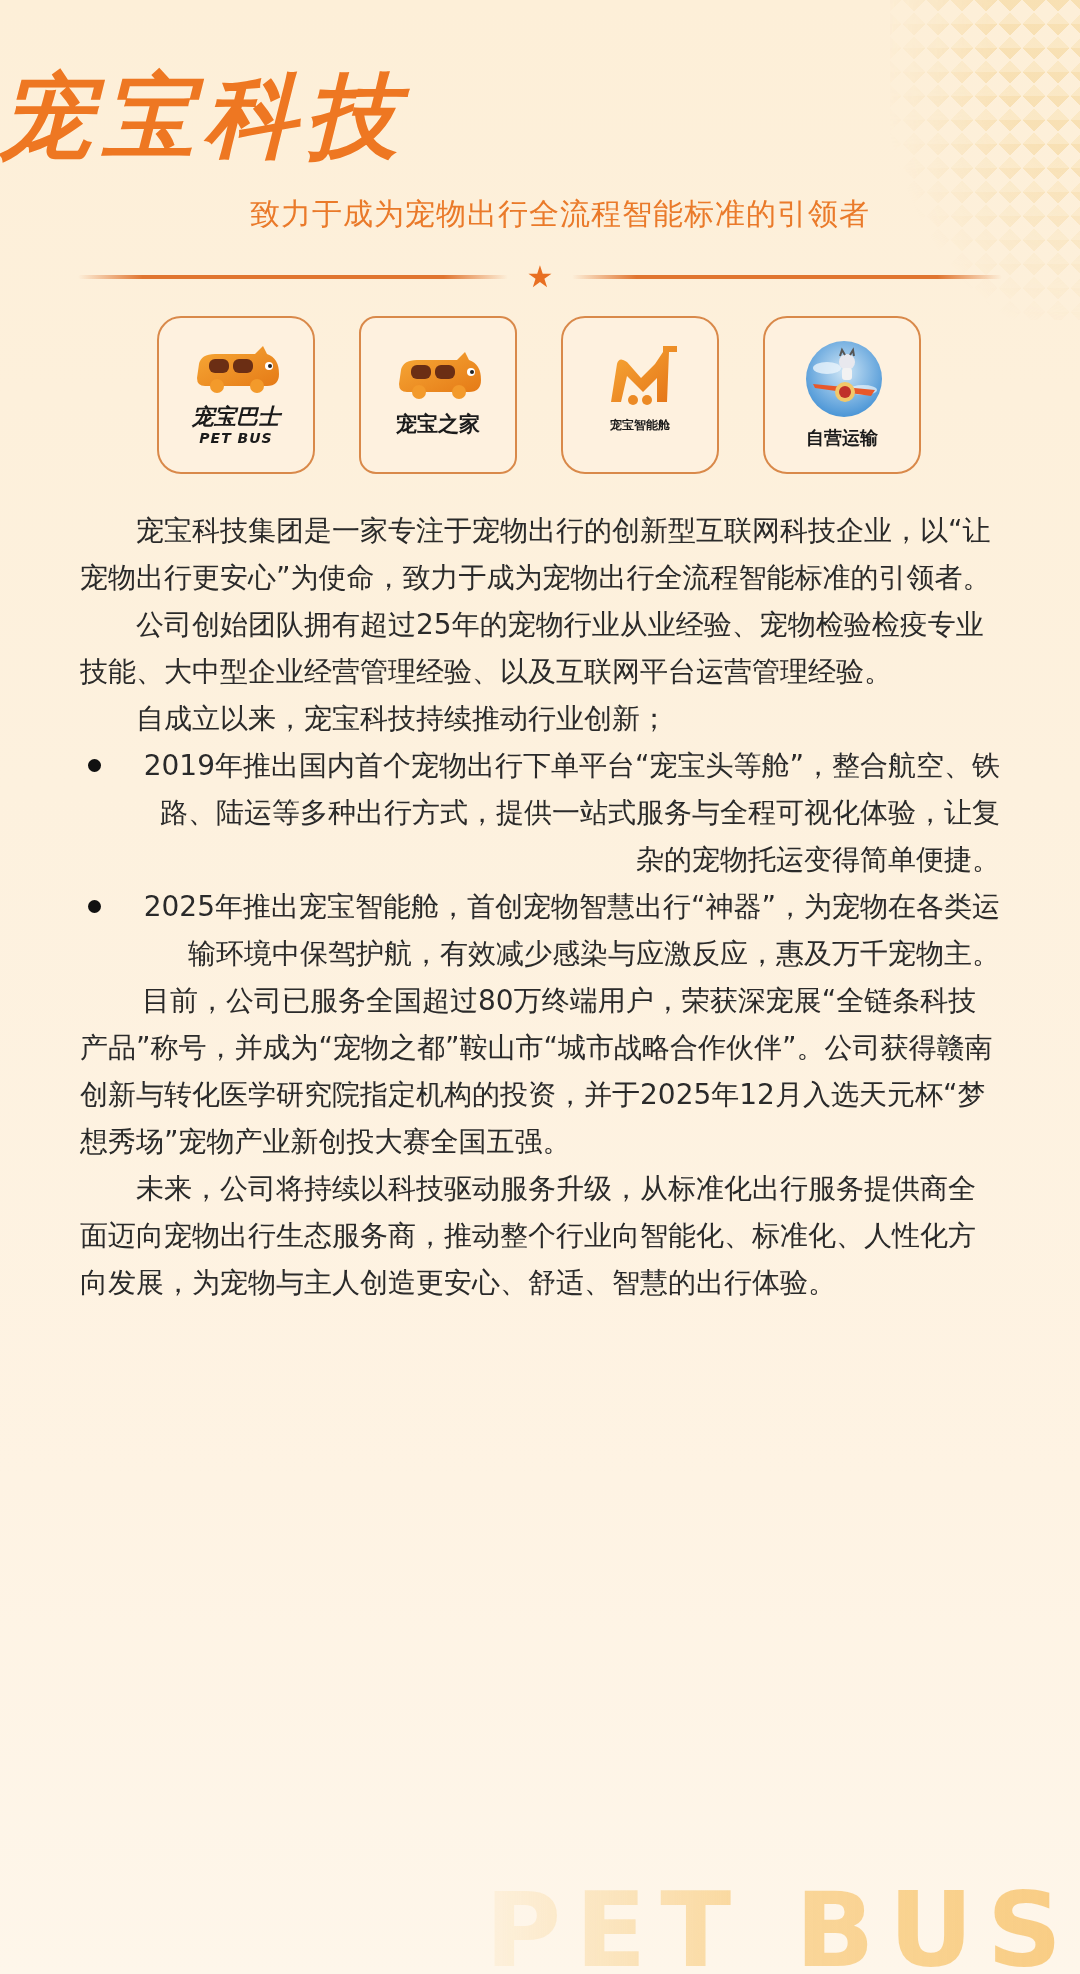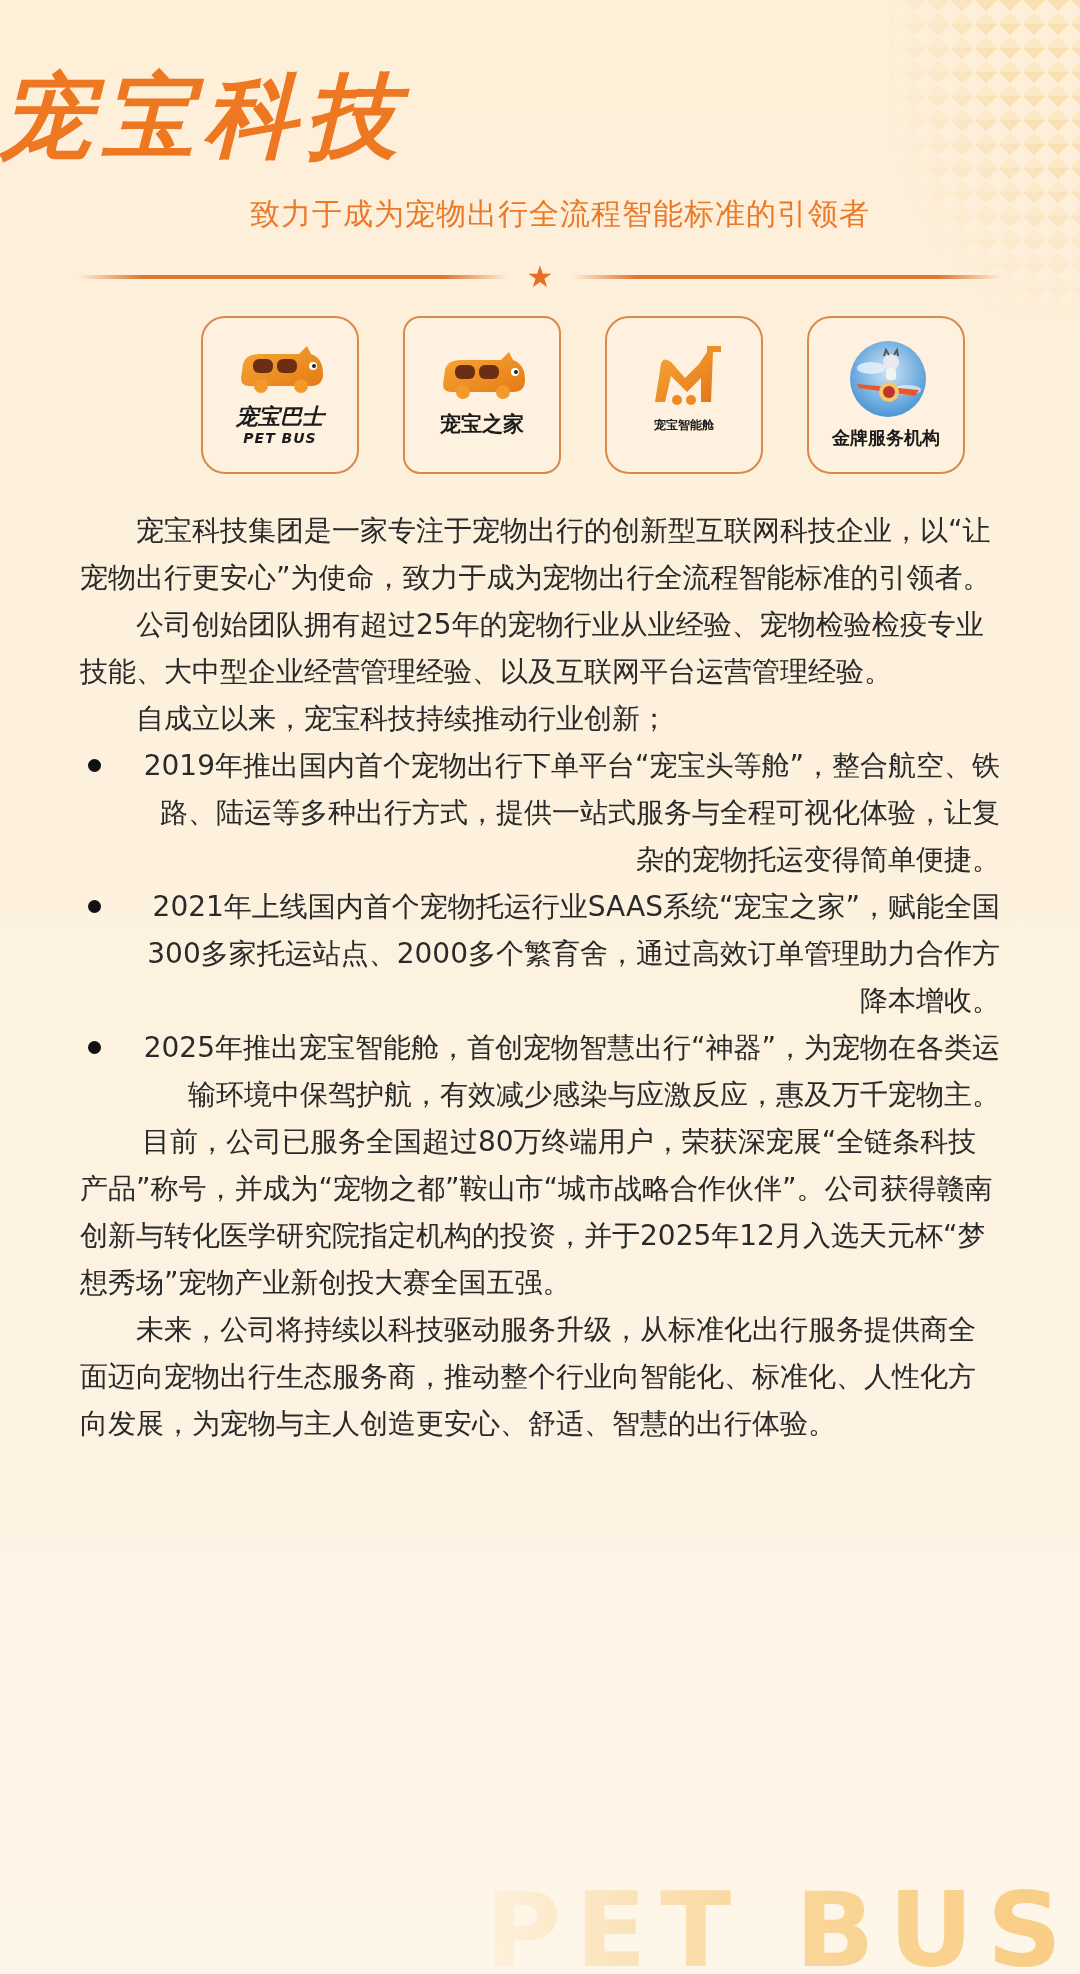--- a/index.html
+++ b/index.html
@@ -34,21 +34,21 @@
     position: absolute; top: 13px; height: 4px;
     background: linear-gradient(90deg, rgba(230,120,40,0) 0%, #E07530 15%, #E07530 85%, rgba(230,120,40,0) 100%);
     border-radius: 2px;
   }
   .divider .line.l { left: 0; width: 430px; }
   .divider .line.r { right: 0; width: 430px; }
   .divider .star {
     position: absolute; left: 447px; top: 0; width: 30px; height: 30px;
     color: #E86F22; font-size: 30px; line-height: 30px; text-align: center;
   }
-  .cards { position: absolute; top: 316px; left: 157px; width: 766px; height: 160px; margin-left: 44px; }
+  .cards { position: absolute; top: 316px; left: 157px; width: 766px; height: 160px; }
   .card {
     position: absolute; top: 0; width: 158px; height: 158px; box-sizing: border-box;
     border: 2px solid #D9894A; border-radius: 24px; background: #FEF1DF;
   }
   .card .lbl {
     position: absolute; left: 0; width: 100%; text-align: center;
     font-weight: bold; color: #1b1b1b; font-size: 19px;
   }
   .card .sub {
     position: absolute; left: 0; width: 100%; text-align: center;
@@ -153,30 +153,29 @@
       <circle cx="39" cy="39" r="38" fill="url(#sky)"></circle>
       <ellipse cx="22" cy="28" rx="14" ry="6" fill="#EAF4FB" opacity="0.8"></ellipse>
       <ellipse cx="58" cy="50" rx="14" ry="5" fill="#EAF4FB" opacity="0.7"></ellipse>
       <path d="M8 44 L70 50 L66 56 L10 48 Z" fill="#E8582A"></path>
       <circle cx="40" cy="52" r="10" fill="#F2C86A"></circle>
       <circle cx="40" cy="52" r="6" fill="#C0322A"></circle>
       <circle cx="42" cy="22" r="8" fill="#E8E8EE"></circle>
       <path d="M35 16 L37 10 L40 15 M45 15 L48 10 L49 16" stroke="#555" stroke-width="2" fill="none"></path>
       <rect x="37" y="28" width="10" height="12" rx="3" fill="#F2F2F2"></rect>
     </svg>
-    <div class="lbl" style="top:108px;font-size:18px;">金牌服务机构</div>
+    <div class="lbl" style="top:108px;font-size:18px;">自营运输</div>
   </div>
 </div>
 
 <div class="content">
   <p>宠宝科技集团是一家专注于宠物出行的创新型互联网科技企业，以“让宠物出行更安心”为使命，致力于成为宠物出行全流程智能标准的引领者。</p>
   <p>公司创始团队拥有超过25年的宠物行业从业经验、宠物检验检疫专业技能、大中型企业经营管理经验、以及互联网平台运营管理经验。</p>
   <p>自成立以来，宠宝科技持续推动行业创新；</p>
   <ul>
     <li><span class="dot"></span><span>2019年推出国内首个宠物出行下单平台“宠宝头等舱”，整合航空、铁路、陆运等多种出行方式，提供一站式服务与全程可视化体验，让复杂的宠物托运变得简单便捷。</span></li>
-    <li><span class="dot"></span><span>2021年上线国内首个宠物托运行业SAAS系统“宠宝之家”，赋能全国300多家托运站点、2000多个繁育舍，通过高效订单管理助力合作方降本增收。</span></li>
     <li><span class="dot"></span><span>2025年推出宠宝智能舱，首创宠物智慧出行“神器”，为宠物在各类运输环境中保驾护航，有效减少感染与应激反应，惠及万千宠物主。</span></li>
   </ul>
   <p style="text-indent:62px;">目前，公司已服务全国超过80万终端用户，荣获深宠展“全链条科技产品”称号，并成为“宠物之都”鞍山市“城市战略合作伙伴”。公司获得赣南创新与转化医学研究院指定机构的投资，并于2025年12月入选天元杯“梦想秀场”宠物产业新创投大赛全国五强。</p>
   <p>未来，公司将持续以科技驱动服务升级，从标准化出行服务提供商全面迈向宠物出行生态服务商，推动整个行业向智能化、标准化、人性化方向发展，为宠物与主人创造更安心、舒适、智慧的出行体验。</p>
 </div>
 
 <div class="watermark">PET BUS</div>
 
 </body></html>

